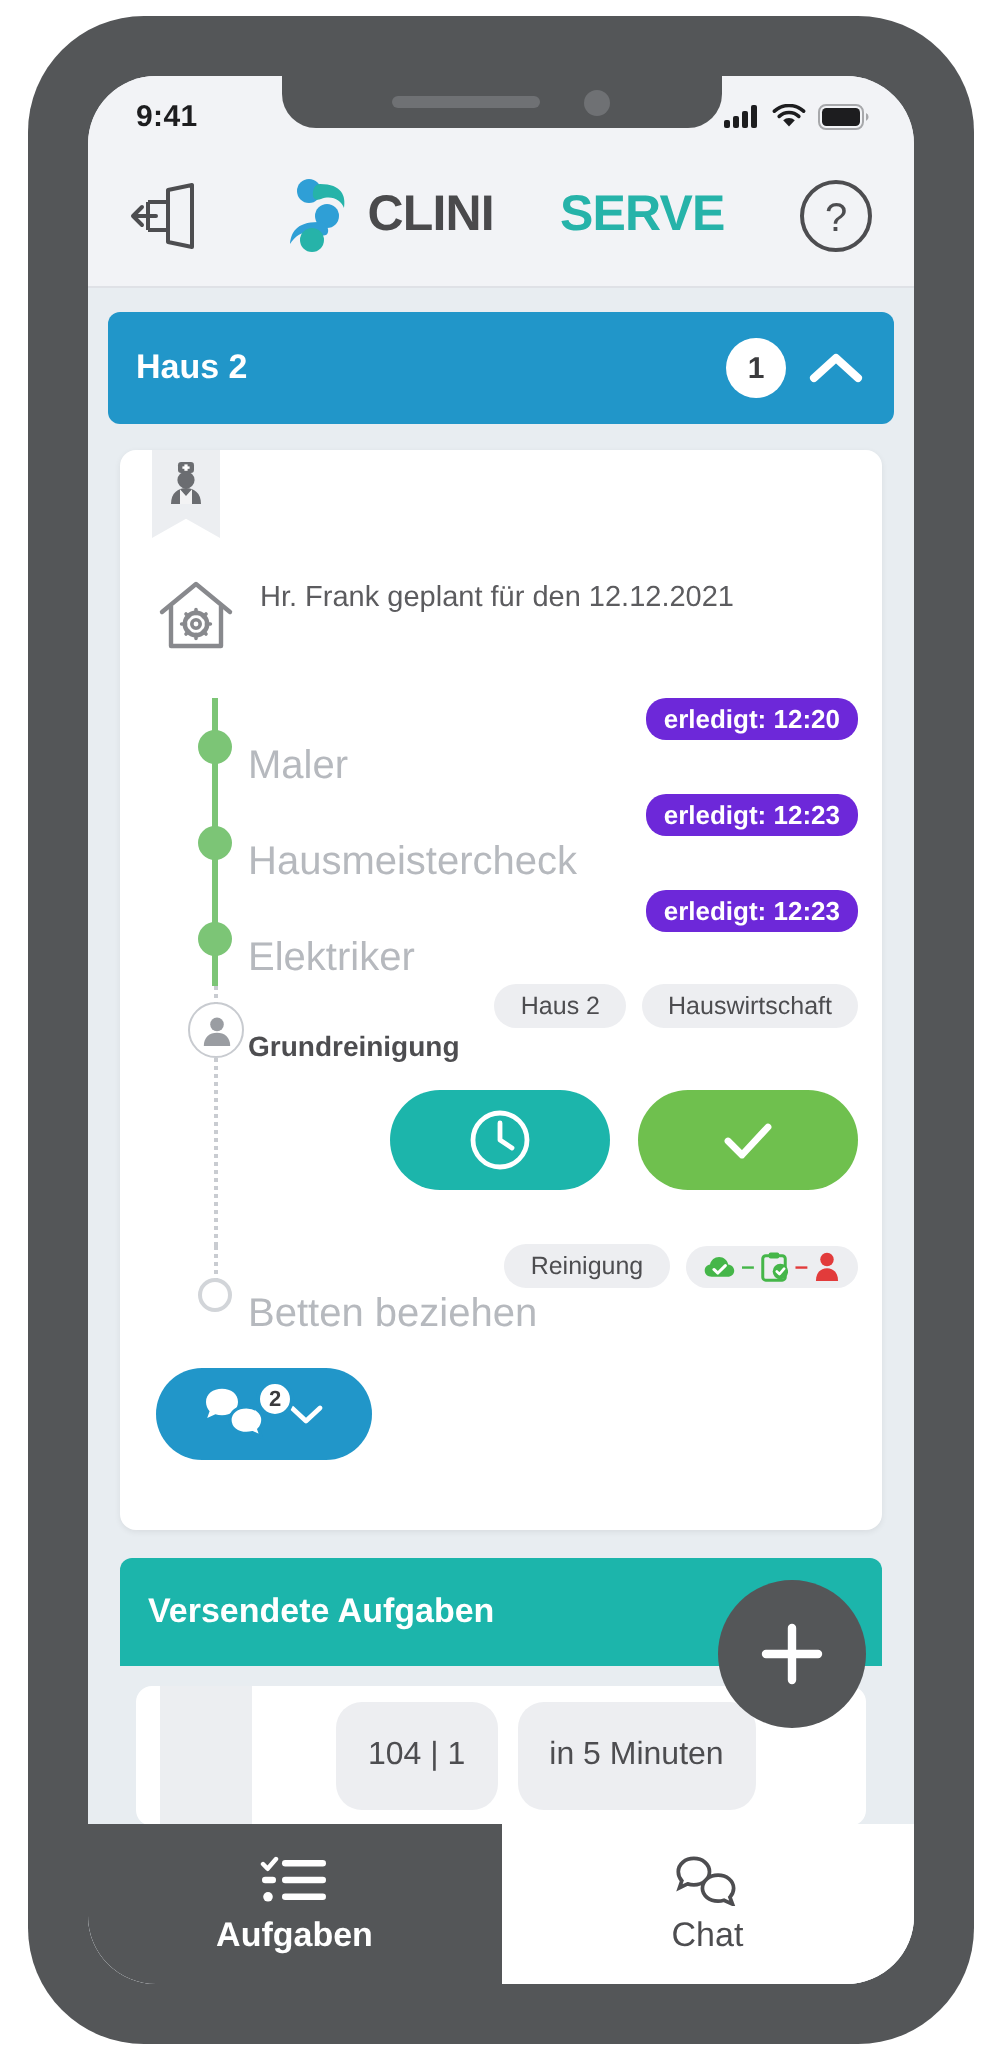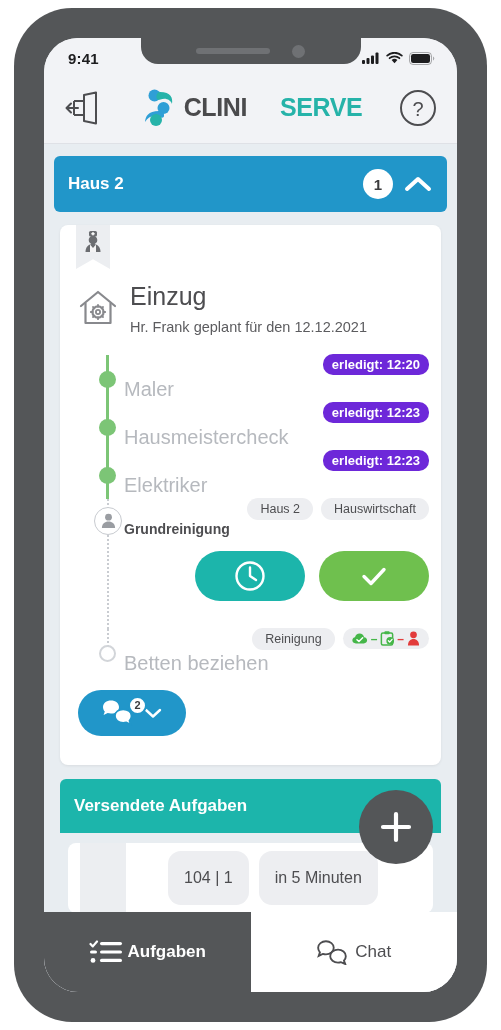--- a/index.html
+++ b/index.html
@@ -391,21 +391,21 @@
   .bottom-nav {
     position: absolute;
     left: 0; bottom: 0;
     width: 100%; height: 80px;
     display: flex;
     z-index: 38;
   }
   .nav-item {
     flex: 1;
     display: flex;
-    flex-direction: row;
+    flex-direction: column;
     align-items: center;
     justify-content: center;
     gap: 5px;
     cursor: pointer;
   }
   .nav-item.active { background: #545658; }
   .nav-item.inactive { background: #ffffff; }
   .nav-label { font-size: 17px; }
   .nav-item.active .nav-label { color: #ffffff; font-weight: bold; }
   .nav-item.inactive .nav-label { color: #4d4d50; }
@@ -495,21 +495,20 @@
 
         <div class="card-head">
           <svg width="40" height="42" viewBox="0 0 40 42" style="flex:none;margin-top:4px">
             <path d="M3 19 L20 5 L37 19" stroke="#88898d" stroke-width="2.2" fill="none" stroke-linecap="round" stroke-linejoin="round"></path>
             <path d="M7.5 16 L7.5 36 L32.5 36 L32.5 16" stroke="#88898d" stroke-width="2.2" fill="none" stroke-linejoin="round"></path>
             <circle cx="20" cy="25" r="5.6" stroke="#88898d" stroke-width="2.2" fill="none"></circle>
             <circle cx="20" cy="25" r="2.1" stroke="#88898d" stroke-width="1.8" fill="none"></circle>
             <path d="M20 17.8 v2 M20 30.2 v2 M12.8 25 h2 M25.2 25 h2 M15 20 l1.4 1.4 M23.6 28.6 l1.4 1.4 M25 20 l-1.4 1.4 M16.4 28.6 l-1.4 1.4" stroke="#88898d" stroke-width="1.8" stroke-linecap="round"></path>
           </svg>
           <div>
-            <div class="card-title">Einzug</div>
             <div class="card-sub">Hr. Frank geplant für den 12.12.2021</div>
           </div>
         </div>
 
         <div class="timeline">
 
           <div class="tl-row">
             <div class="tl-connector done"></div>
             <div class="tl-dot done"></div>
             <div class="badge-row">

